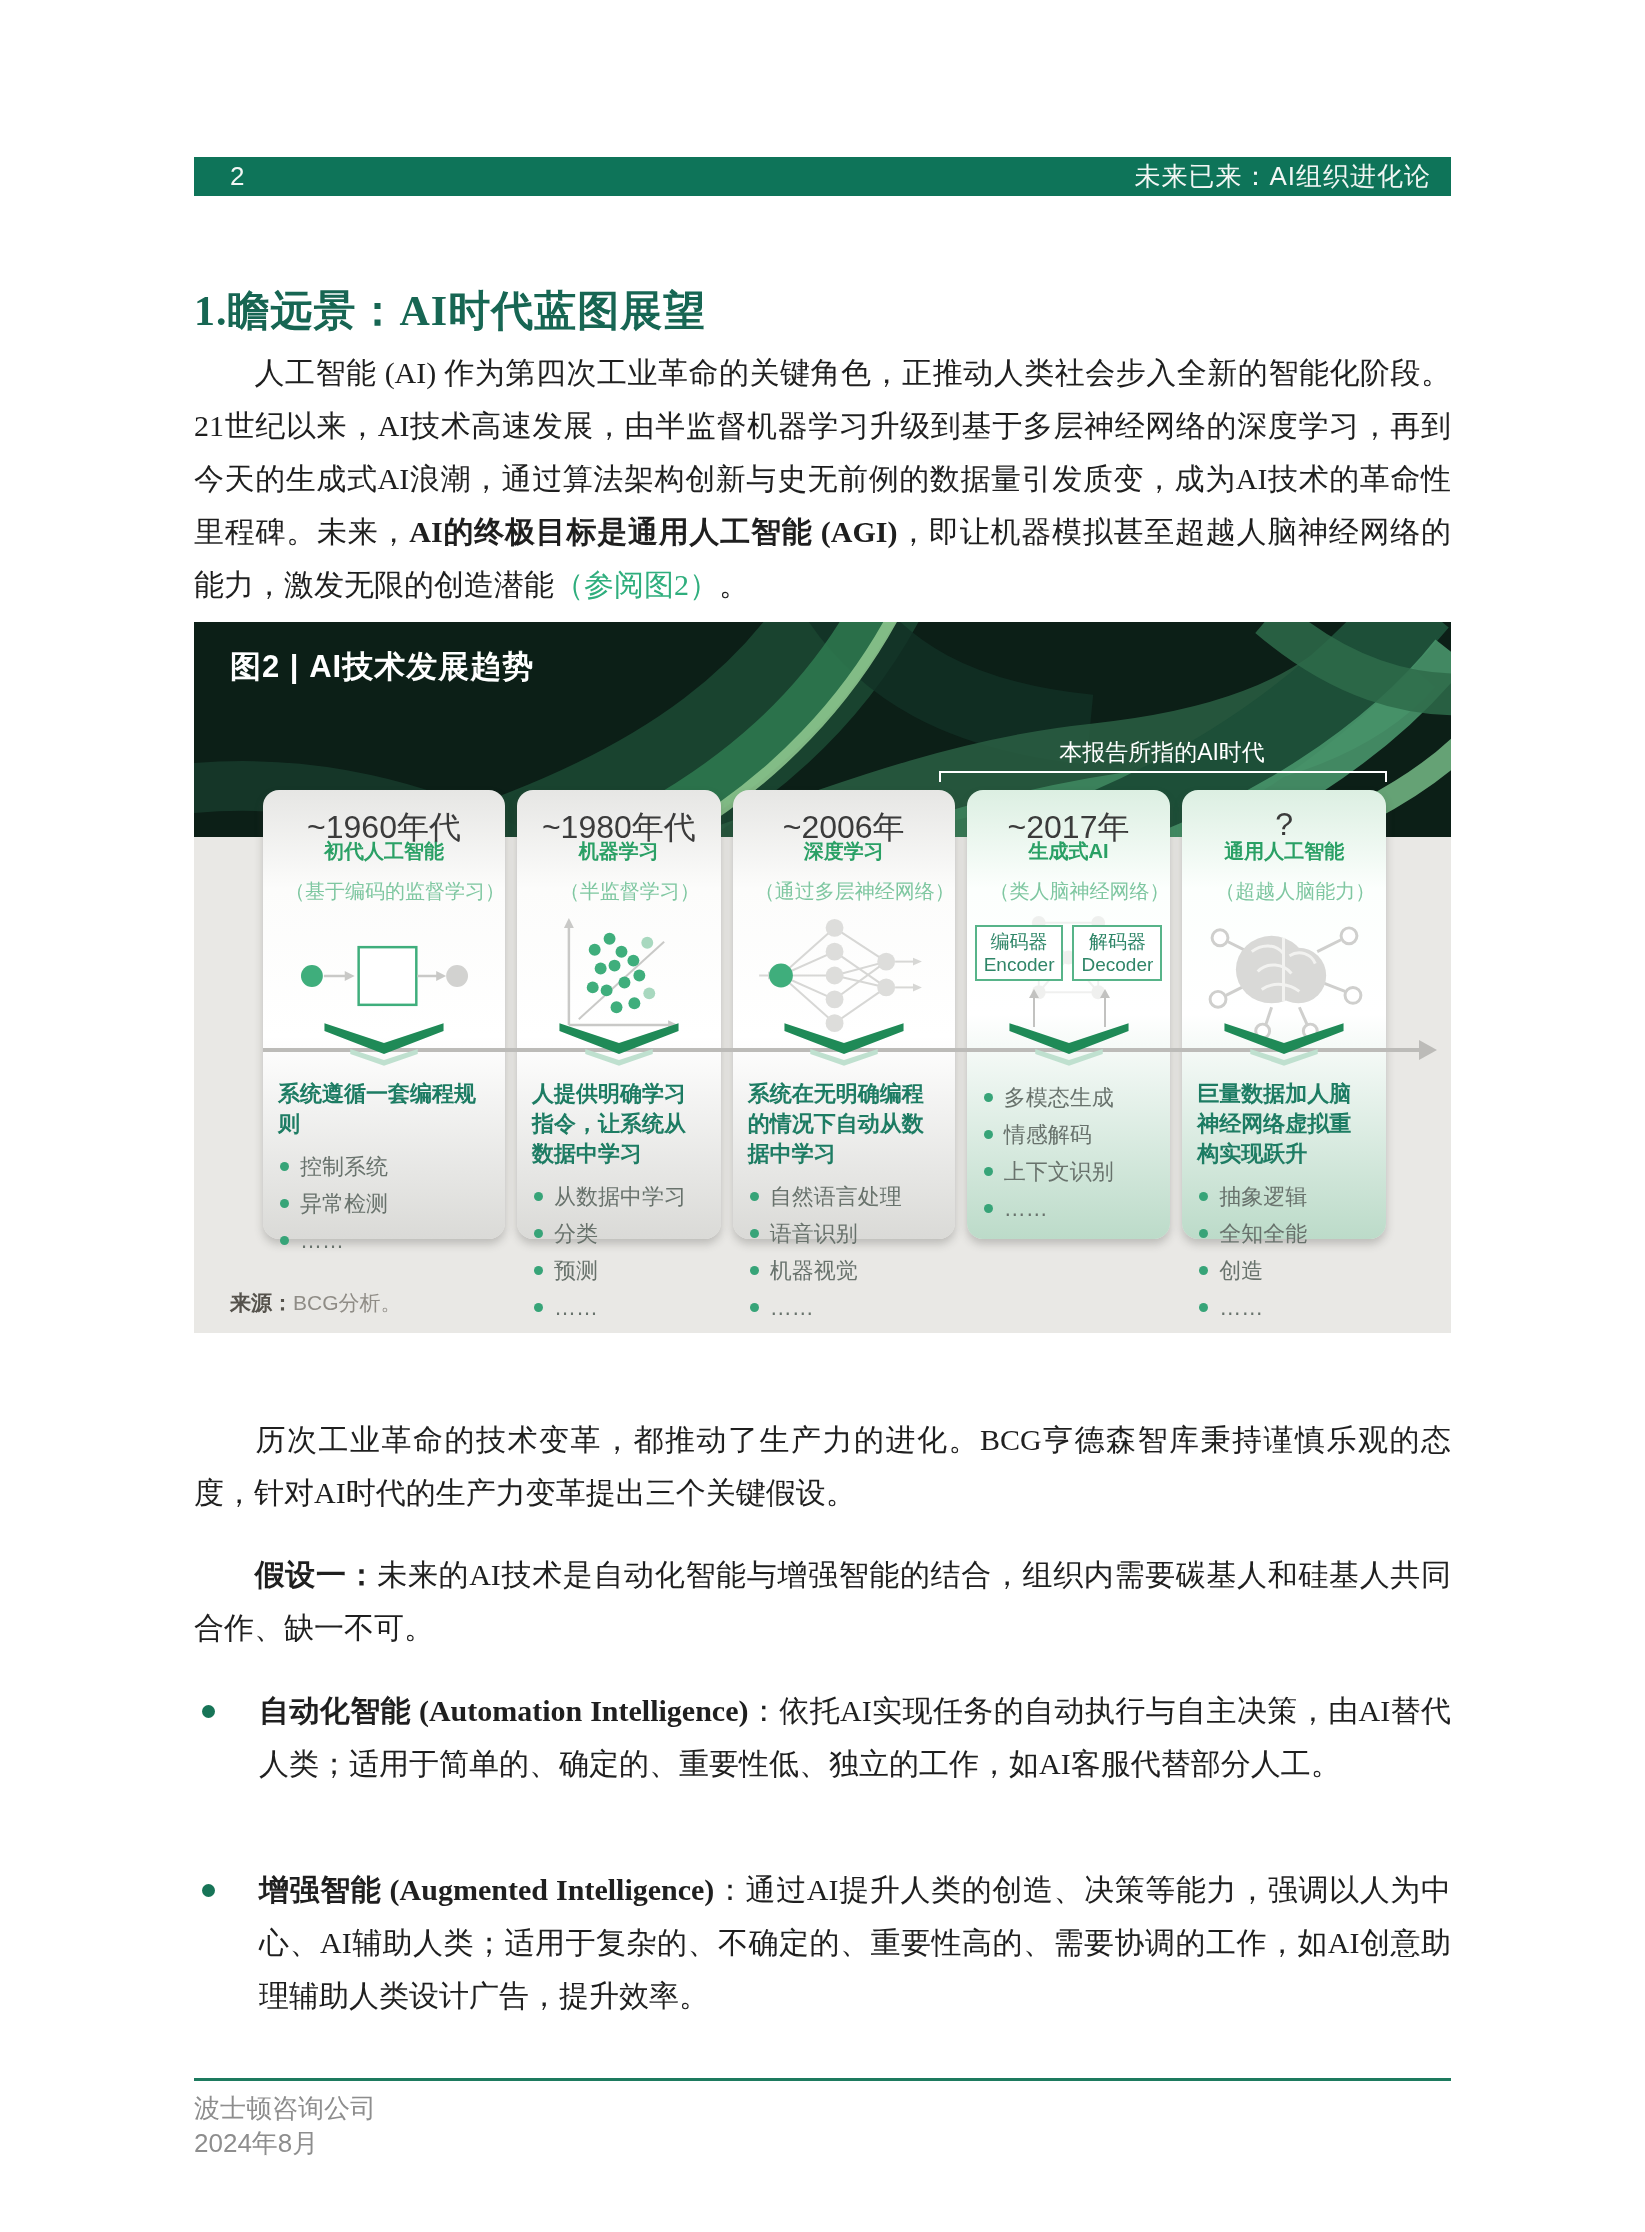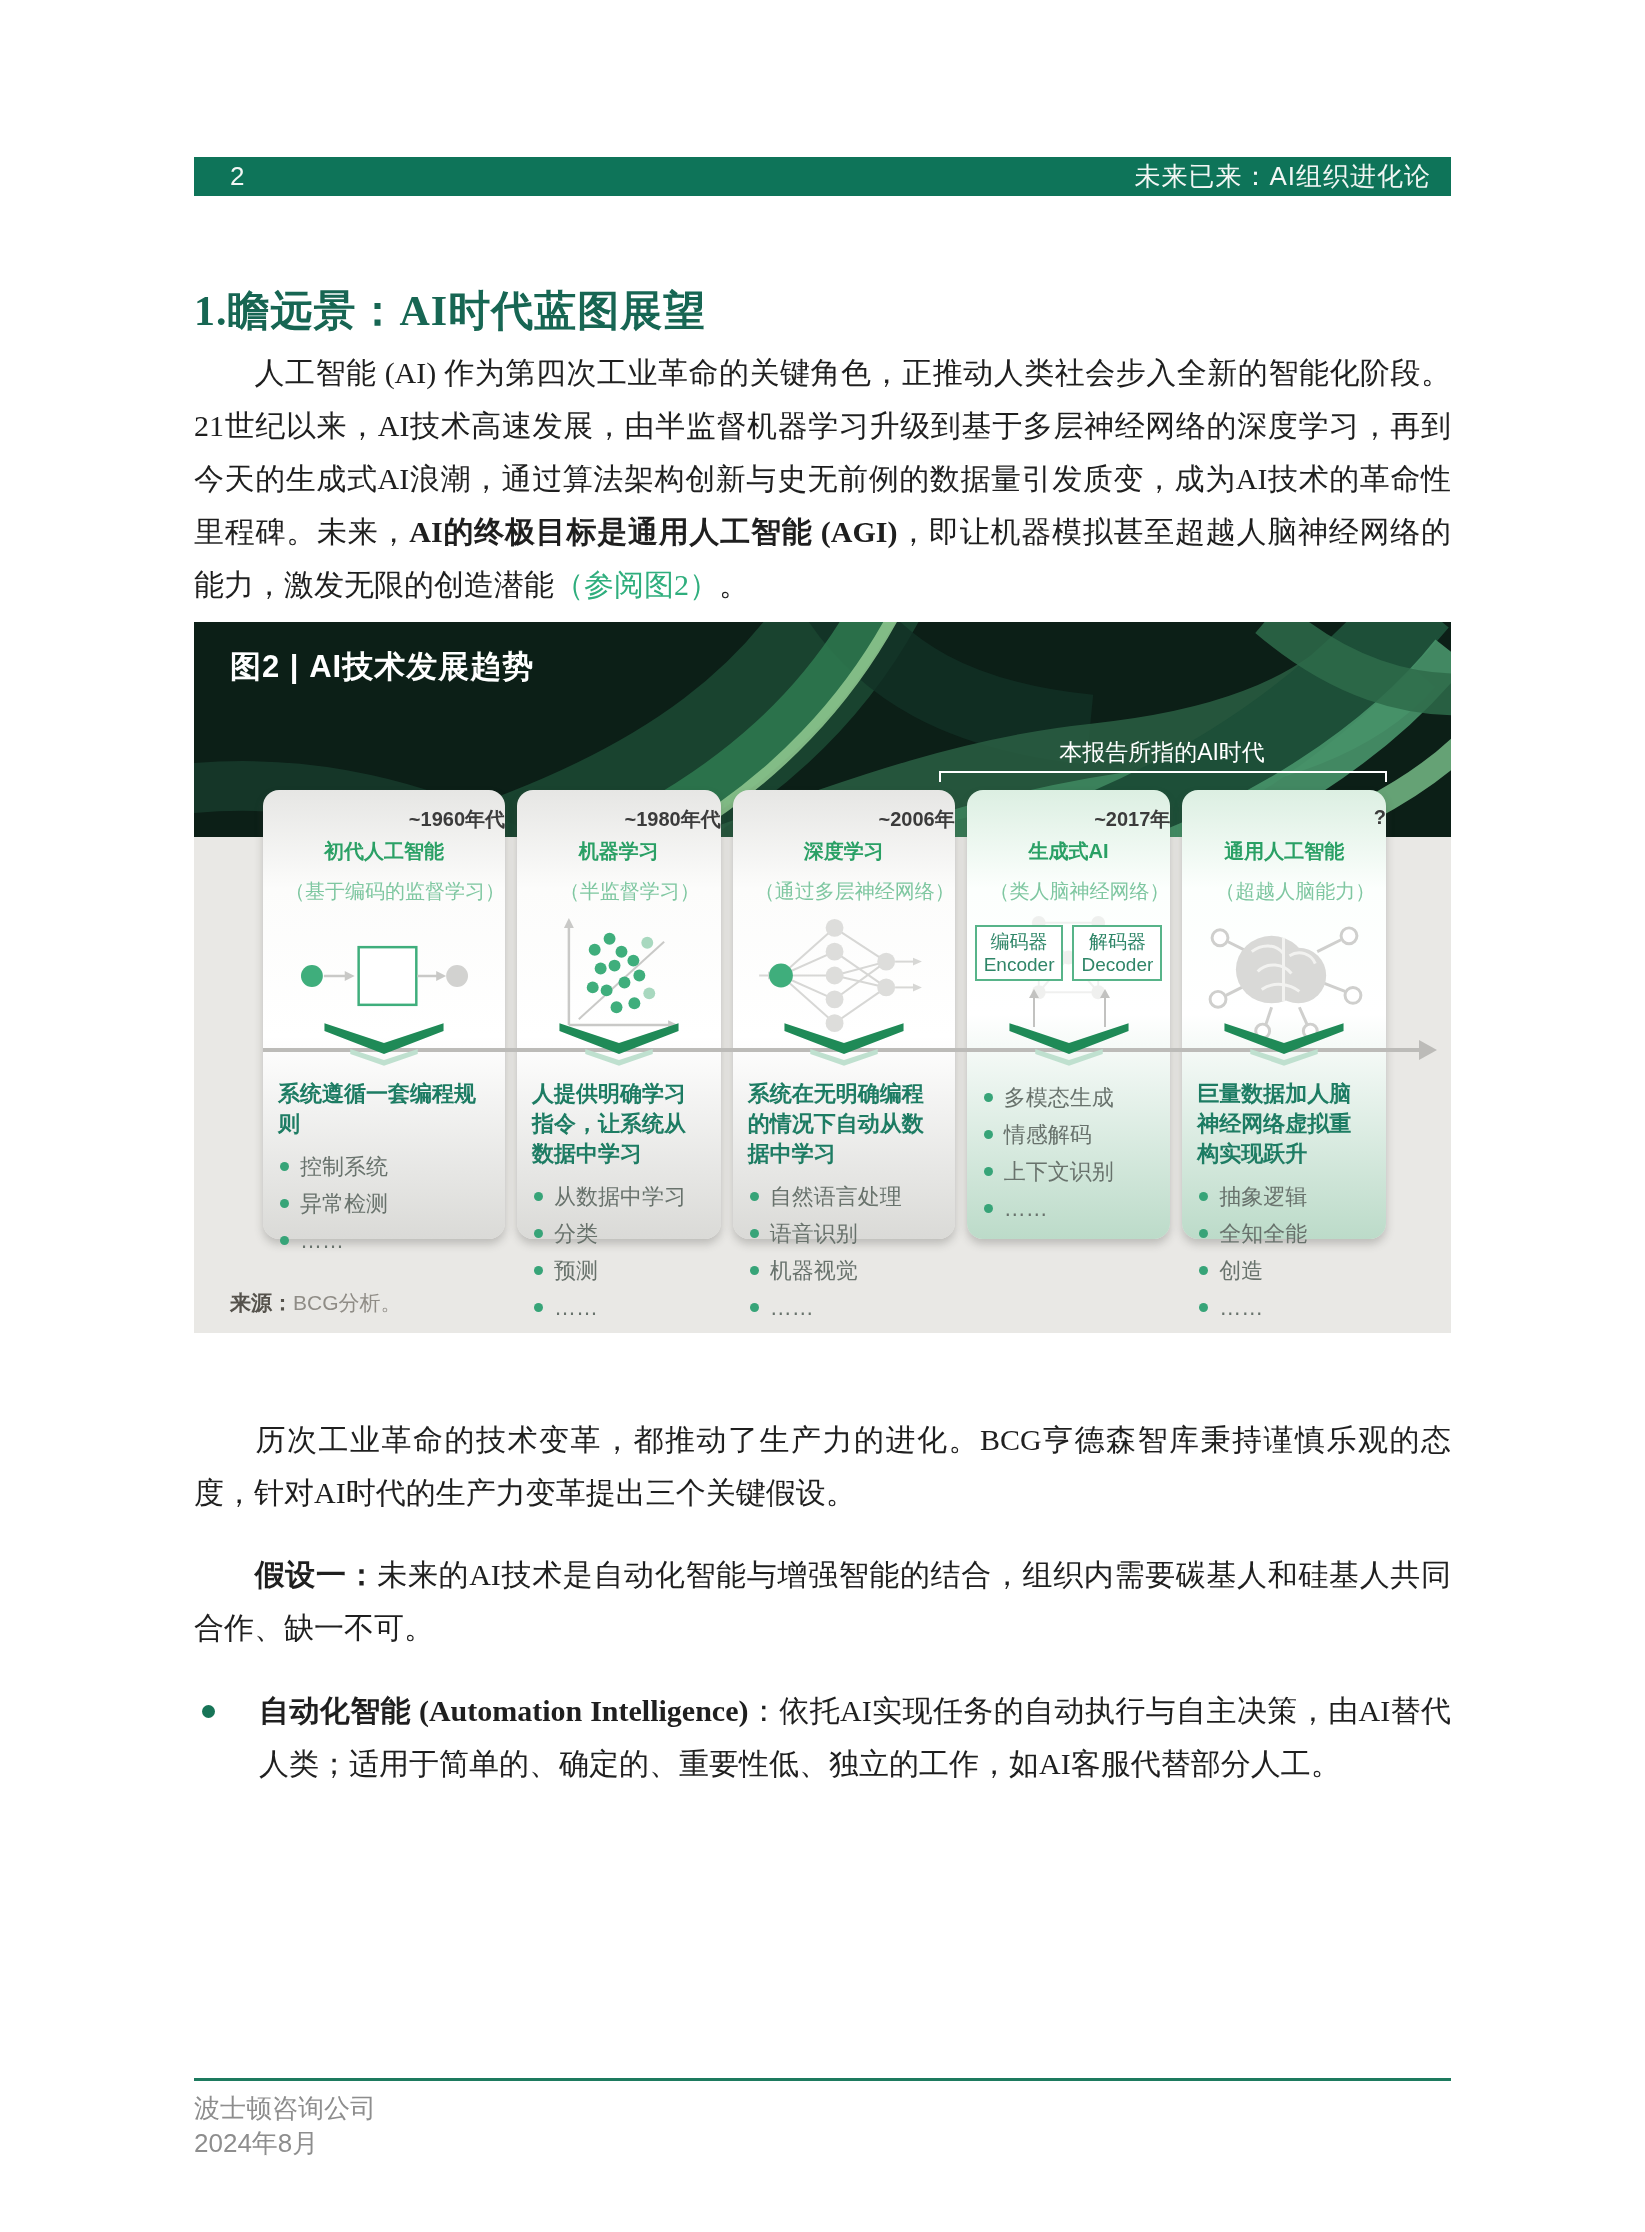--- a/index.html
+++ b/index.html
@@ -29,21 +29,21 @@
   .era-label{position:absolute;top:115px;left:745px;width:446px;text-align:center;color:#ffffff;font-size:23px;}
   .era-bracket{position:absolute;top:149px;left:745px;width:444px;height:9px;
                border-top:2px solid #ffffff;border-left:2px solid #ffffff;border-right:2px solid #ffffff;}
   .cards{position:absolute;top:168px;left:69px;right:65px;height:449px;display:flex;gap:12px;}
   .timeline-line{position:absolute;top:258px;left:0;right:-34px;height:4px;background:#bcbbb8;z-index:3;}
   .timeline-line:after{content:"";position:absolute;right:-17px;top:-8px;width:0;height:0;
       border-left:18px solid #bcbbb8;border-top:10px solid transparent;border-bottom:10px solid transparent;}
   .card{position:relative;flex:1;border-radius:16px;box-shadow:0 5px 9px rgba(60,60,55,.25);
         background:linear-gradient(180deg,#e6e6e4 0%,#fcfcfb 22%,#ffffff 55%,#dadad7 100%);}
   .card.green{background:linear-gradient(180deg,#dcefe2 0%,#fcfffd 22%,#ffffff 50%,#bcdbc9 100%);}
-  .card-year{margin-top:16px;text-align:right;font-size:20px;font-weight:bold;color:#3b3b3b;height:32px;}
+  .card-year{margin-top:16px;text-align:center;font-size:32px;font-weight:normal;color:#3b3b3b;height:32px;}
   .card-title{text-align:center;font-size:20px;font-weight:bold;color:#2aa065;height:40px;}
   .card-sub{text-align:center;font-size:20px;color:#7fc7a1;height:28px;white-space:nowrap;padding-left:22px;}
   .icon-box{height:139px;display:flex;align-items:center;justify-content:center;}
   .chevron{position:absolute;top:231px;left:50%;transform:translateX(-50%);z-index:4;}
   .card-text{position:absolute;top:289px;left:0;right:0;padding:0 15px;text-align:left;}
   .card-desc{font-size:22px;font-weight:bold;color:#1d7c63;line-height:30px;margin-bottom:9px;}
   .card-items{list-style:none;margin:0;padding:0;}
   .card-items li{position:relative;padding-left:22px;font-size:22px;color:#68726c;line-height:37px;}
   .card-items li:before{content:"";position:absolute;left:2px;top:14px;width:9px;height:9px;border-radius:50%;background:#37a478;}
   .encdec{position:relative;width:199px;height:129px;}
@@ -346,20 +346,23 @@
   </div>
 
   <div class="para p2"><span class="indent"></span><span>历次工业革命的技术变革，都推动了生产力的进化。BCG亨德森智库秉持谨慎乐观的态度，针对AI时代的生产力变革提出三个关键假设。</span></div>
 
   <div class="para p3"><span class="indent"></span><b>假设一：</b><span>未来的AI技术是自动化智能与增强智能的结合，组织内需要碳基人和硅基人共同合作、缺一不可。</span></div>
 
   <div class="bullet b1">
     <span class="bl"><b>自动化智能 (Automation Intelligence)</b><span>：依托AI实现任务的自动执行与自主决策，由AI替代人类；适用于简单的、确定的、重要性低、独立的工作，如AI客服代替部分人工。</span></span>
   </div>
 
+  <div class="bullet b2">
+    <span class="bl"><b>增强智能 (Augmented Intelligence)</b><span>：通过AI提升人类的创造、决策等能力，强调以人为中心、AI辅助人类；适用于复杂的、不确定的、重要性高的、需要协调的工作，如AI创意助理辅助人类设计广告，提升效率。</span></span>
+  </div>
 
   <div class="footer-rule"></div>
   <div class="footer-row">
     <span>波士顿咨询公司</span>
     <span>2024年8月</span>
   </div>
 
 </div>
 
 

